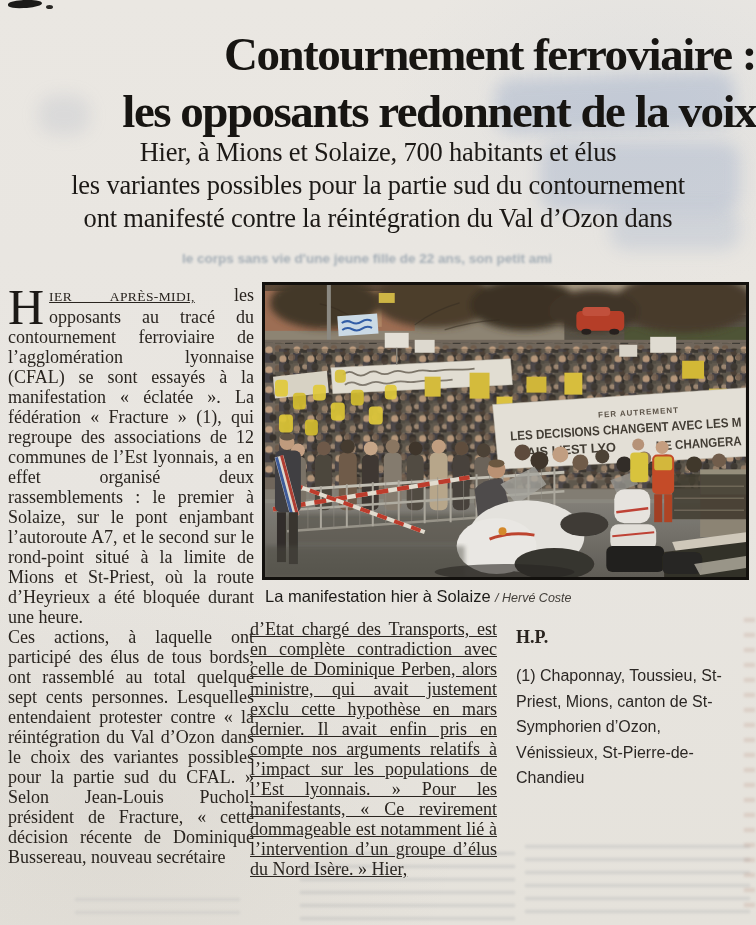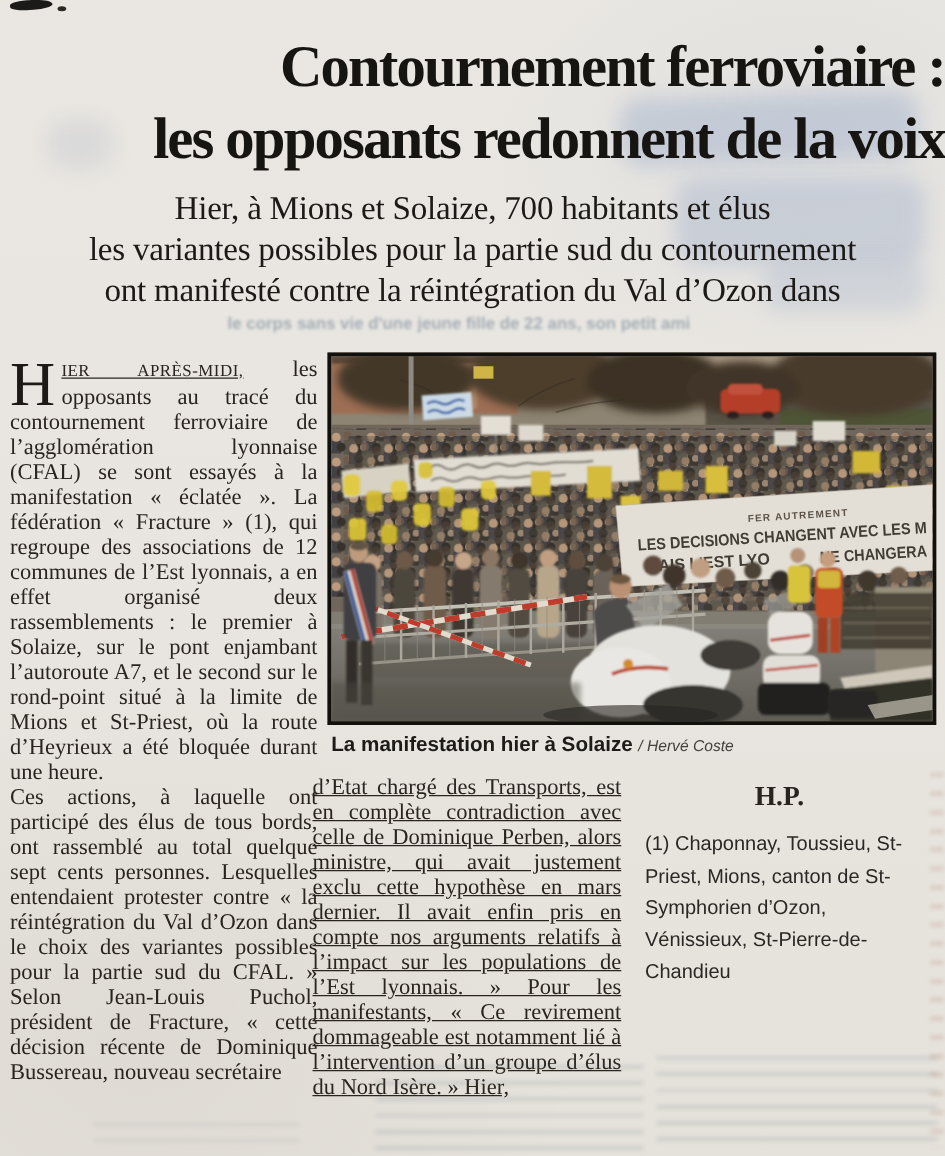--- a/index.html
+++ b/index.html
@@ -26,39 +26,39 @@
   .ghost{position:absolute;filter:blur(1.6px);opacity:.42;
     background:repeating-linear-gradient(180deg, rgba(104,113,128,.40) 0 3px, transparent 3px 13px);}
   .ghost.ga{left:300px;top:852px;width:215px;height:70px;}
   .ghost.gb{left:525px;top:845px;width:225px;height:78px;}
   .ghost.gc{left:75px;top:898px;width:165px;height:24px;opacity:.28;}
   .ghost.gd{left:744px;top:618px;width:11px;height:300px;opacity:.30;
     background:repeating-linear-gradient(180deg, rgba(150,80,55,.5) 0 4px, transparent 4px 15px);}
   
   .headline{position:absolute;left:0;top:26px;width:756px;text-align:right;
     font-weight:700;font-size:47px;line-height:57px;letter-spacing:-1.5px;color:#171512;}
-  .subhead{position:absolute;left:0;top:150px;width:756px;text-align:center;
+  .subhead{position:absolute;left:0;top:136px;width:756px;text-align:center;
     font-weight:400;font-size:26.5px;line-height:33px;color:#1c1916;letter-spacing:-.2px;}
   
   .bodycol{position:absolute;font-size:18px;line-height:20px;text-align:justify;color:#29241f;}
   .bodycol p{margin:0;}
   #col1{left:8px;top:285px;width:246px;}
   #col2{left:250px;top:619px;width:247px;text-decoration:underline;}
   #col3{left:516px;top:619px;width:229px;}
   .dropcap{float:left;font-size:50px;line-height:40px;padding:2px 5px 0 0;color:#1c1916;}
   .smallcaps{font-size:13.5px;letter-spacing:.4px;text-decoration:underline;}
-  .byline{text-align:center;font-weight:700;font-size:22px;padding-right:14px;margin-top:8px;}
+  .byline{text-align:left;font-weight:700;font-size:18px;padding-right:14px;margin-top:8px;}
   .footnote{font-family:"Liberation Sans",sans-serif;font-size:16px;line-height:25.5px;
     color:#2b2724;margin-top:16px;text-align:left;}
   
   #photo{position:absolute;left:262px;top:282px;width:487px;height:298px;
     border:3px solid #12100d;box-sizing:border-box;background:#7d756a;}
   #photo svg{display:block;width:100%;height:100%;}
   .caption{position:absolute;left:265px;top:587px;width:480px;font-family:"Liberation Sans",sans-serif;}
-  .cap-b{font-weight:700;font-size:16.5px;color:#1d1b18;}
+  .cap-b{font-weight:400;font-size:16.5px;color:#1d1b18;}
   .cap-c{font-size:12.5px;color:#44403b;font-style:italic;}
 </style>
 </head>
 <body>
 
 <div id="page">
 
   <div class="mark-topleft"></div>
   <div class="mark-dot"></div>
   <div class="blob a"></div>

